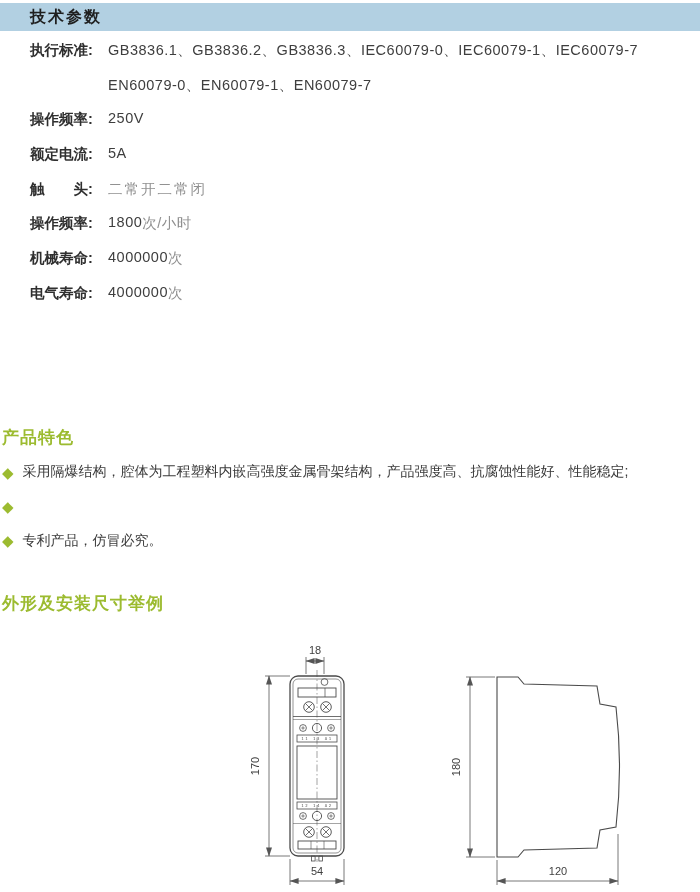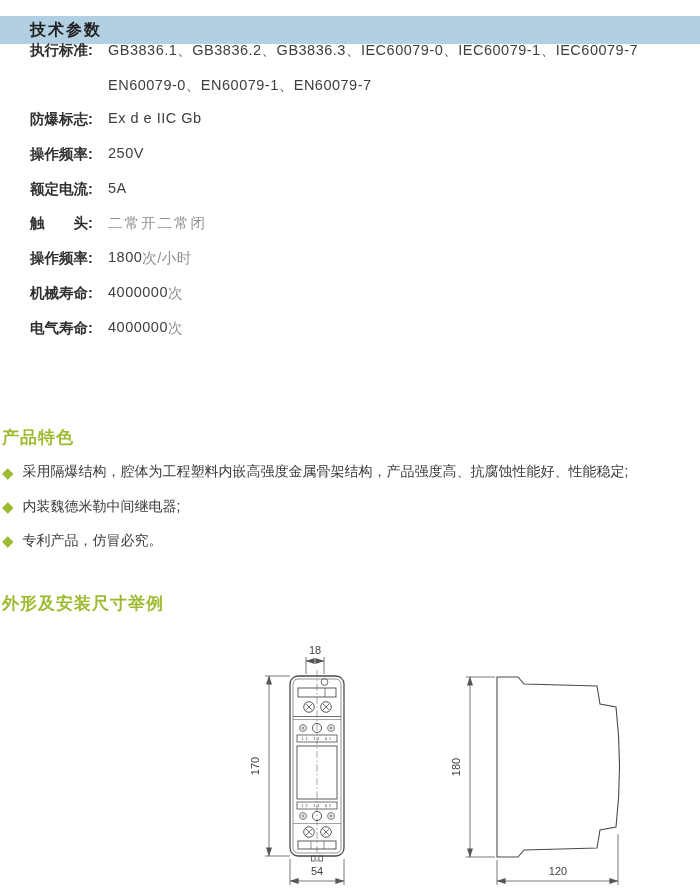--- a/index.html
+++ b/index.html
@@ -2,21 +2,21 @@
 <html><head>
 <meta charset="utf-8">
 <style>
   * { margin:0; padding:0; box-sizing:border-box; }
   html,body { width:700px; height:892px; background:#ffffff;
     font-family:"Liberation Sans","DejaVu Sans",sans-serif; color:#3e3e3e; }
   #page { position:relative; width:700px; height:892px; overflow:hidden; background:#fff; }
 
   
   .section-bar { position:absolute; left:0; top:3px; width:700px; height:28px;
-    background:#b2d0e2; display:flex; align-items:center;margin-top:13px; }
+    background:#b2d0e2; display:flex; align-items:center; }
   .section-bar h1 { font-size:16px; font-weight:bold; color:#1f1f1f;
     margin-left:30px; letter-spacing:2px; }
 
   
   .specs { position:absolute; left:30px; top:41px; width:660px; }
   .spec-row { height:34.7px; display:flex; align-items:flex-start; font-size:14.5px; }
   .spec-label { font-weight:bold; color:#2f2f2f; white-space:pre; width:78px; flex:0 0 78px; }
   .spec-value { color:#3e3e3e; letter-spacing:0.5px; white-space:pre; }
   .spec-unit  { color:#8f8f8f; letter-spacing:0.5px; }
   .spec-value.muted { color:#919191; letter-spacing:2px; }
@@ -56,24 +56,20 @@
   <section class="specs">
     <div class="spec-row">
       <span class="spec-label">执行标准:</span>
       <span class="spec-value">GB3836.1、GB3836.2、GB3836.3、IEC60079-0、IEC60079-1、IEC60079-7</span>
     </div>
     <div class="spec-row">
       <span class="spec-label"></span>
       <span class="spec-value">EN60079-0、EN60079-1、EN60079-7</span>
     </div>
     <div class="spec-row">
-      <span class="spec-label">防爆标志:</span>
-      <span class="spec-value">Ex d e IIC Gb</span>
-    </div>
-    <div class="spec-row">
       <span class="spec-label">操作频率:</span>
       <span class="spec-value">250V</span>
     </div>
     <div class="spec-row">
       <span class="spec-label">额定电流:</span>
       <span class="spec-value">5A</span>
     </div>
     <div class="spec-row">
       <span class="spec-label">触　　头:</span>
       <span class="spec-value muted">二常开二常闭</span>
@@ -96,21 +92,20 @@
   </section>
 
   <h2 class="green-title" id="features-title">产品特色</h2>
   <ul class="features-list">
     <li>
       <span class="diamond">◆</span>
       <span>采用隔爆结构，腔体为工程塑料内嵌高强度金属骨架结构，产品强度高、抗腐蚀性能好、性能稳定;</span>
     </li>
     <li>
       <span class="diamond">◆</span>
-      <span>内装魏德米勒中间继电器;</span>
     </li>
     <li>
       <span class="diamond">◆</span>
       <span>专利产品，仿冒必究。</span>
     </li>
   </ul>
 
   <h2 class="green-title" id="dims-title">外形及安装尺寸举例</h2>
 
   <div class="drawing" id="front-view">

